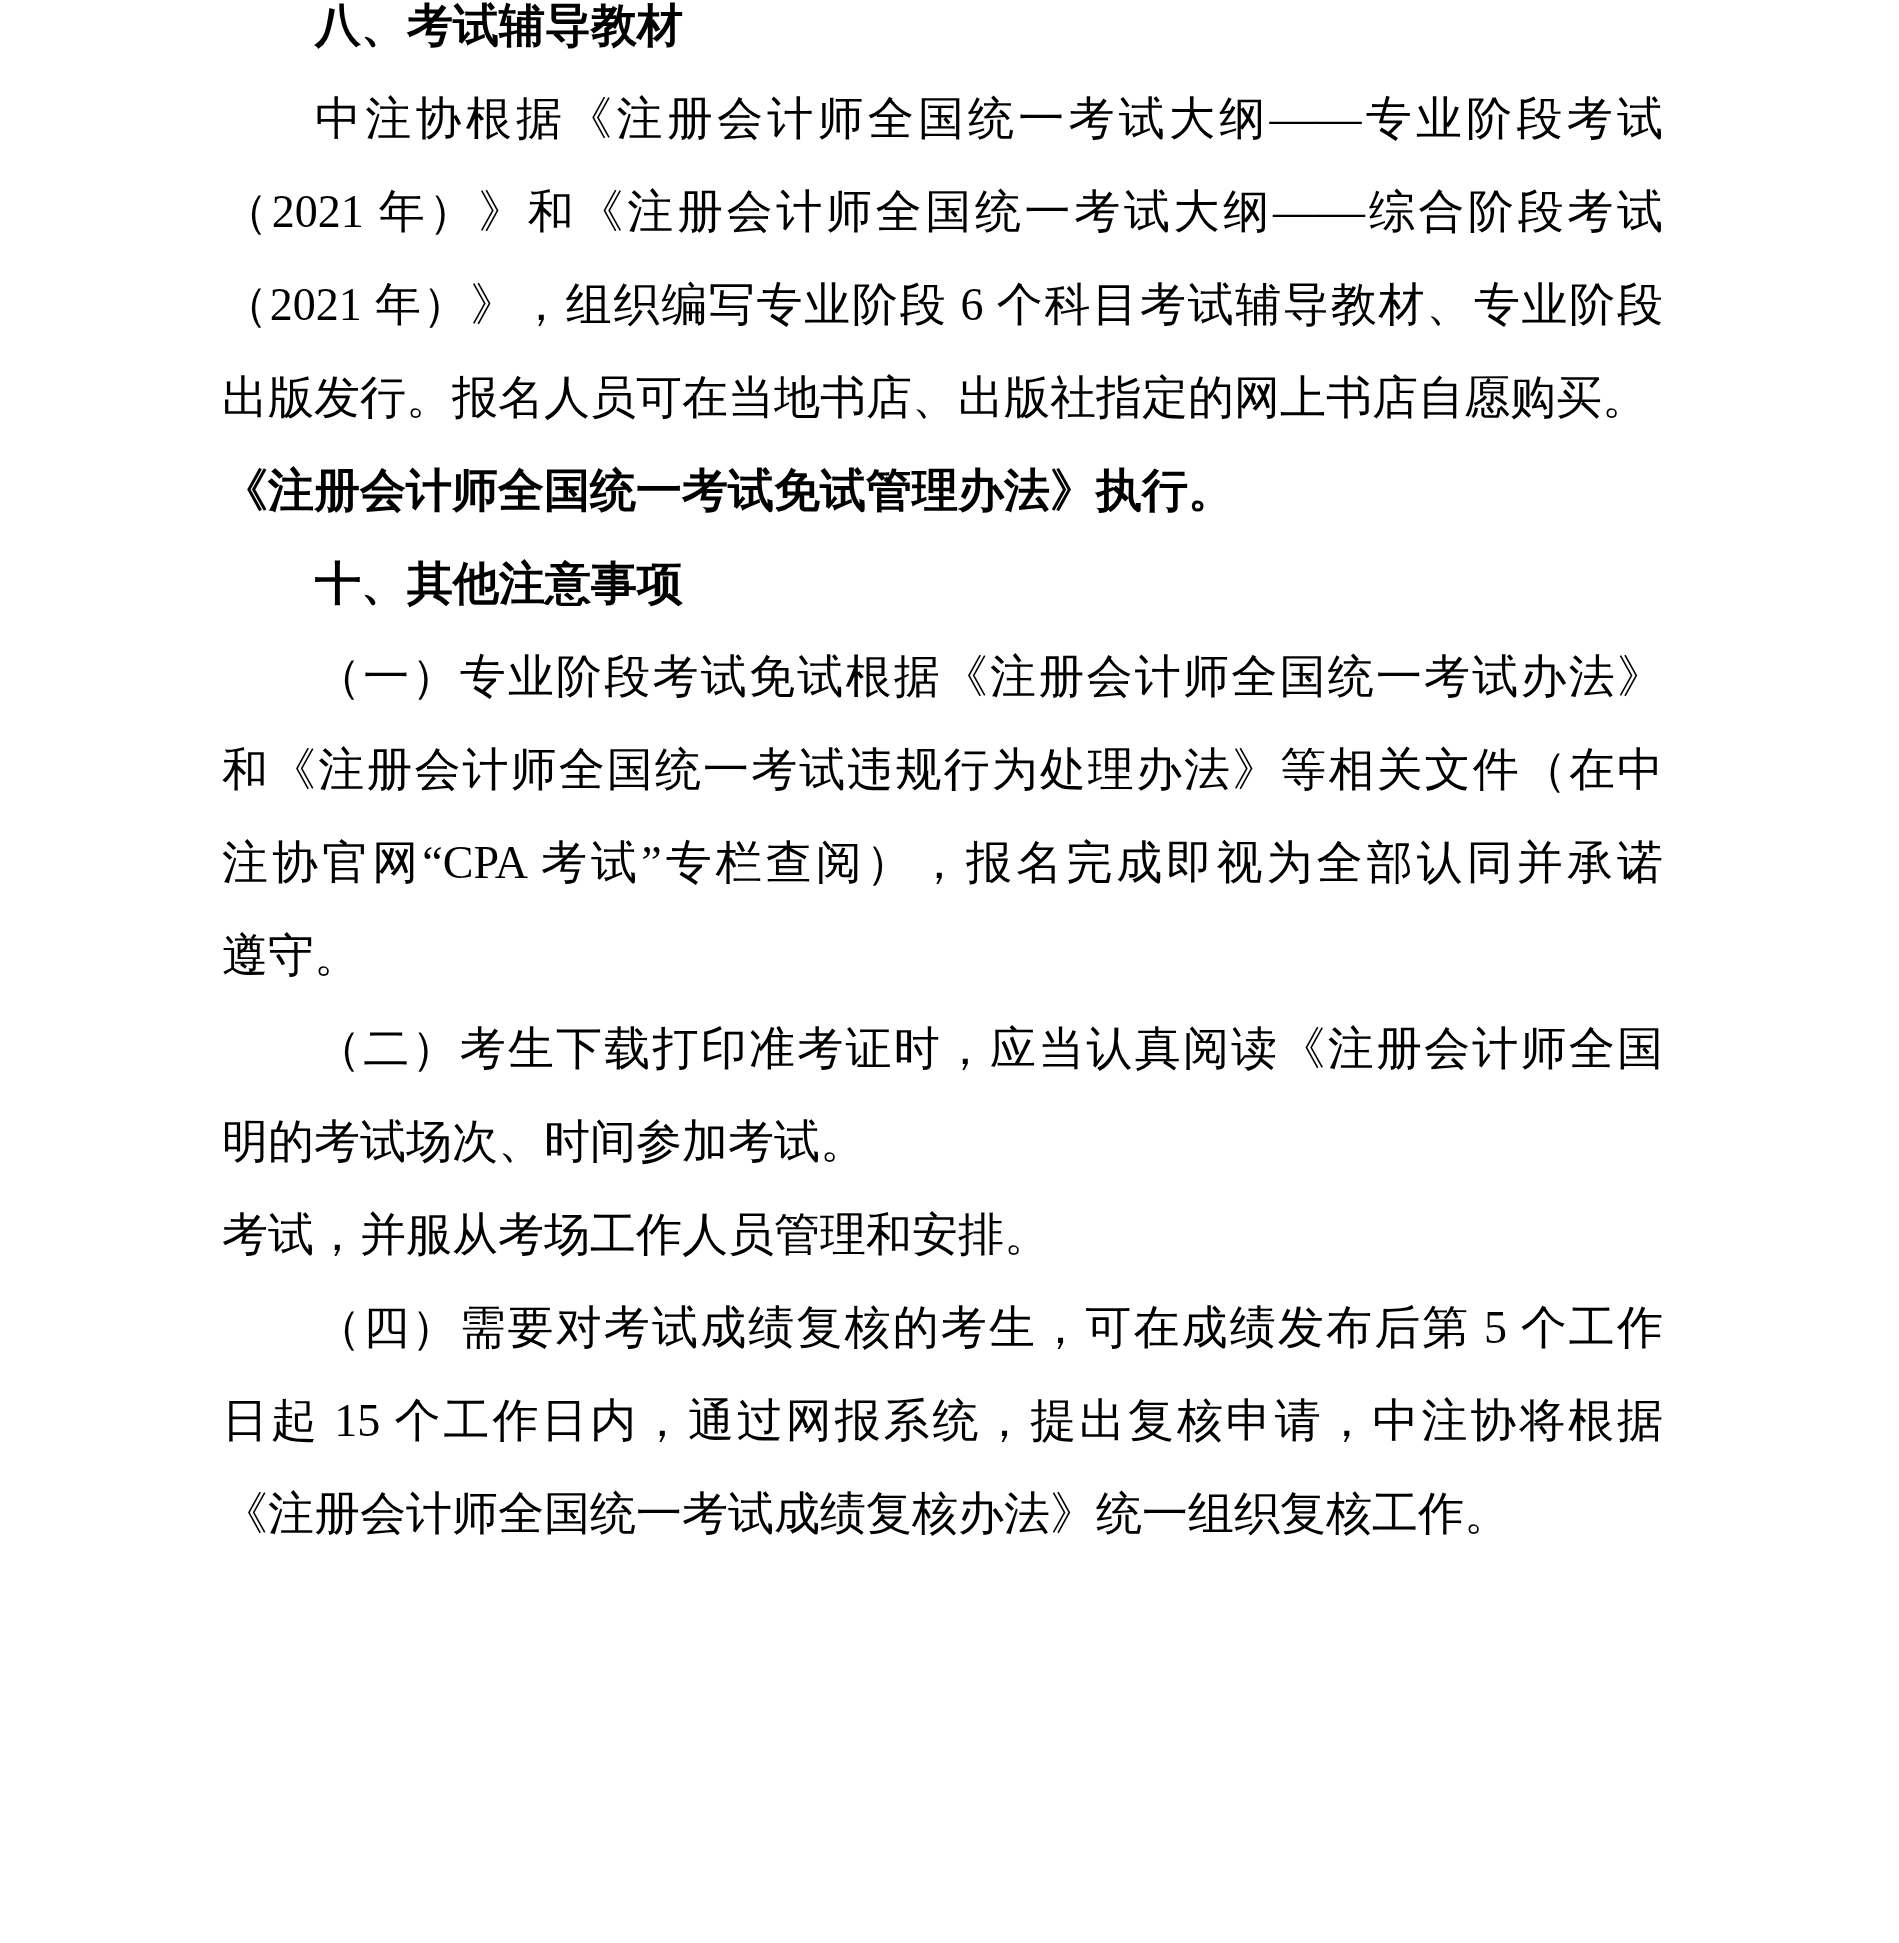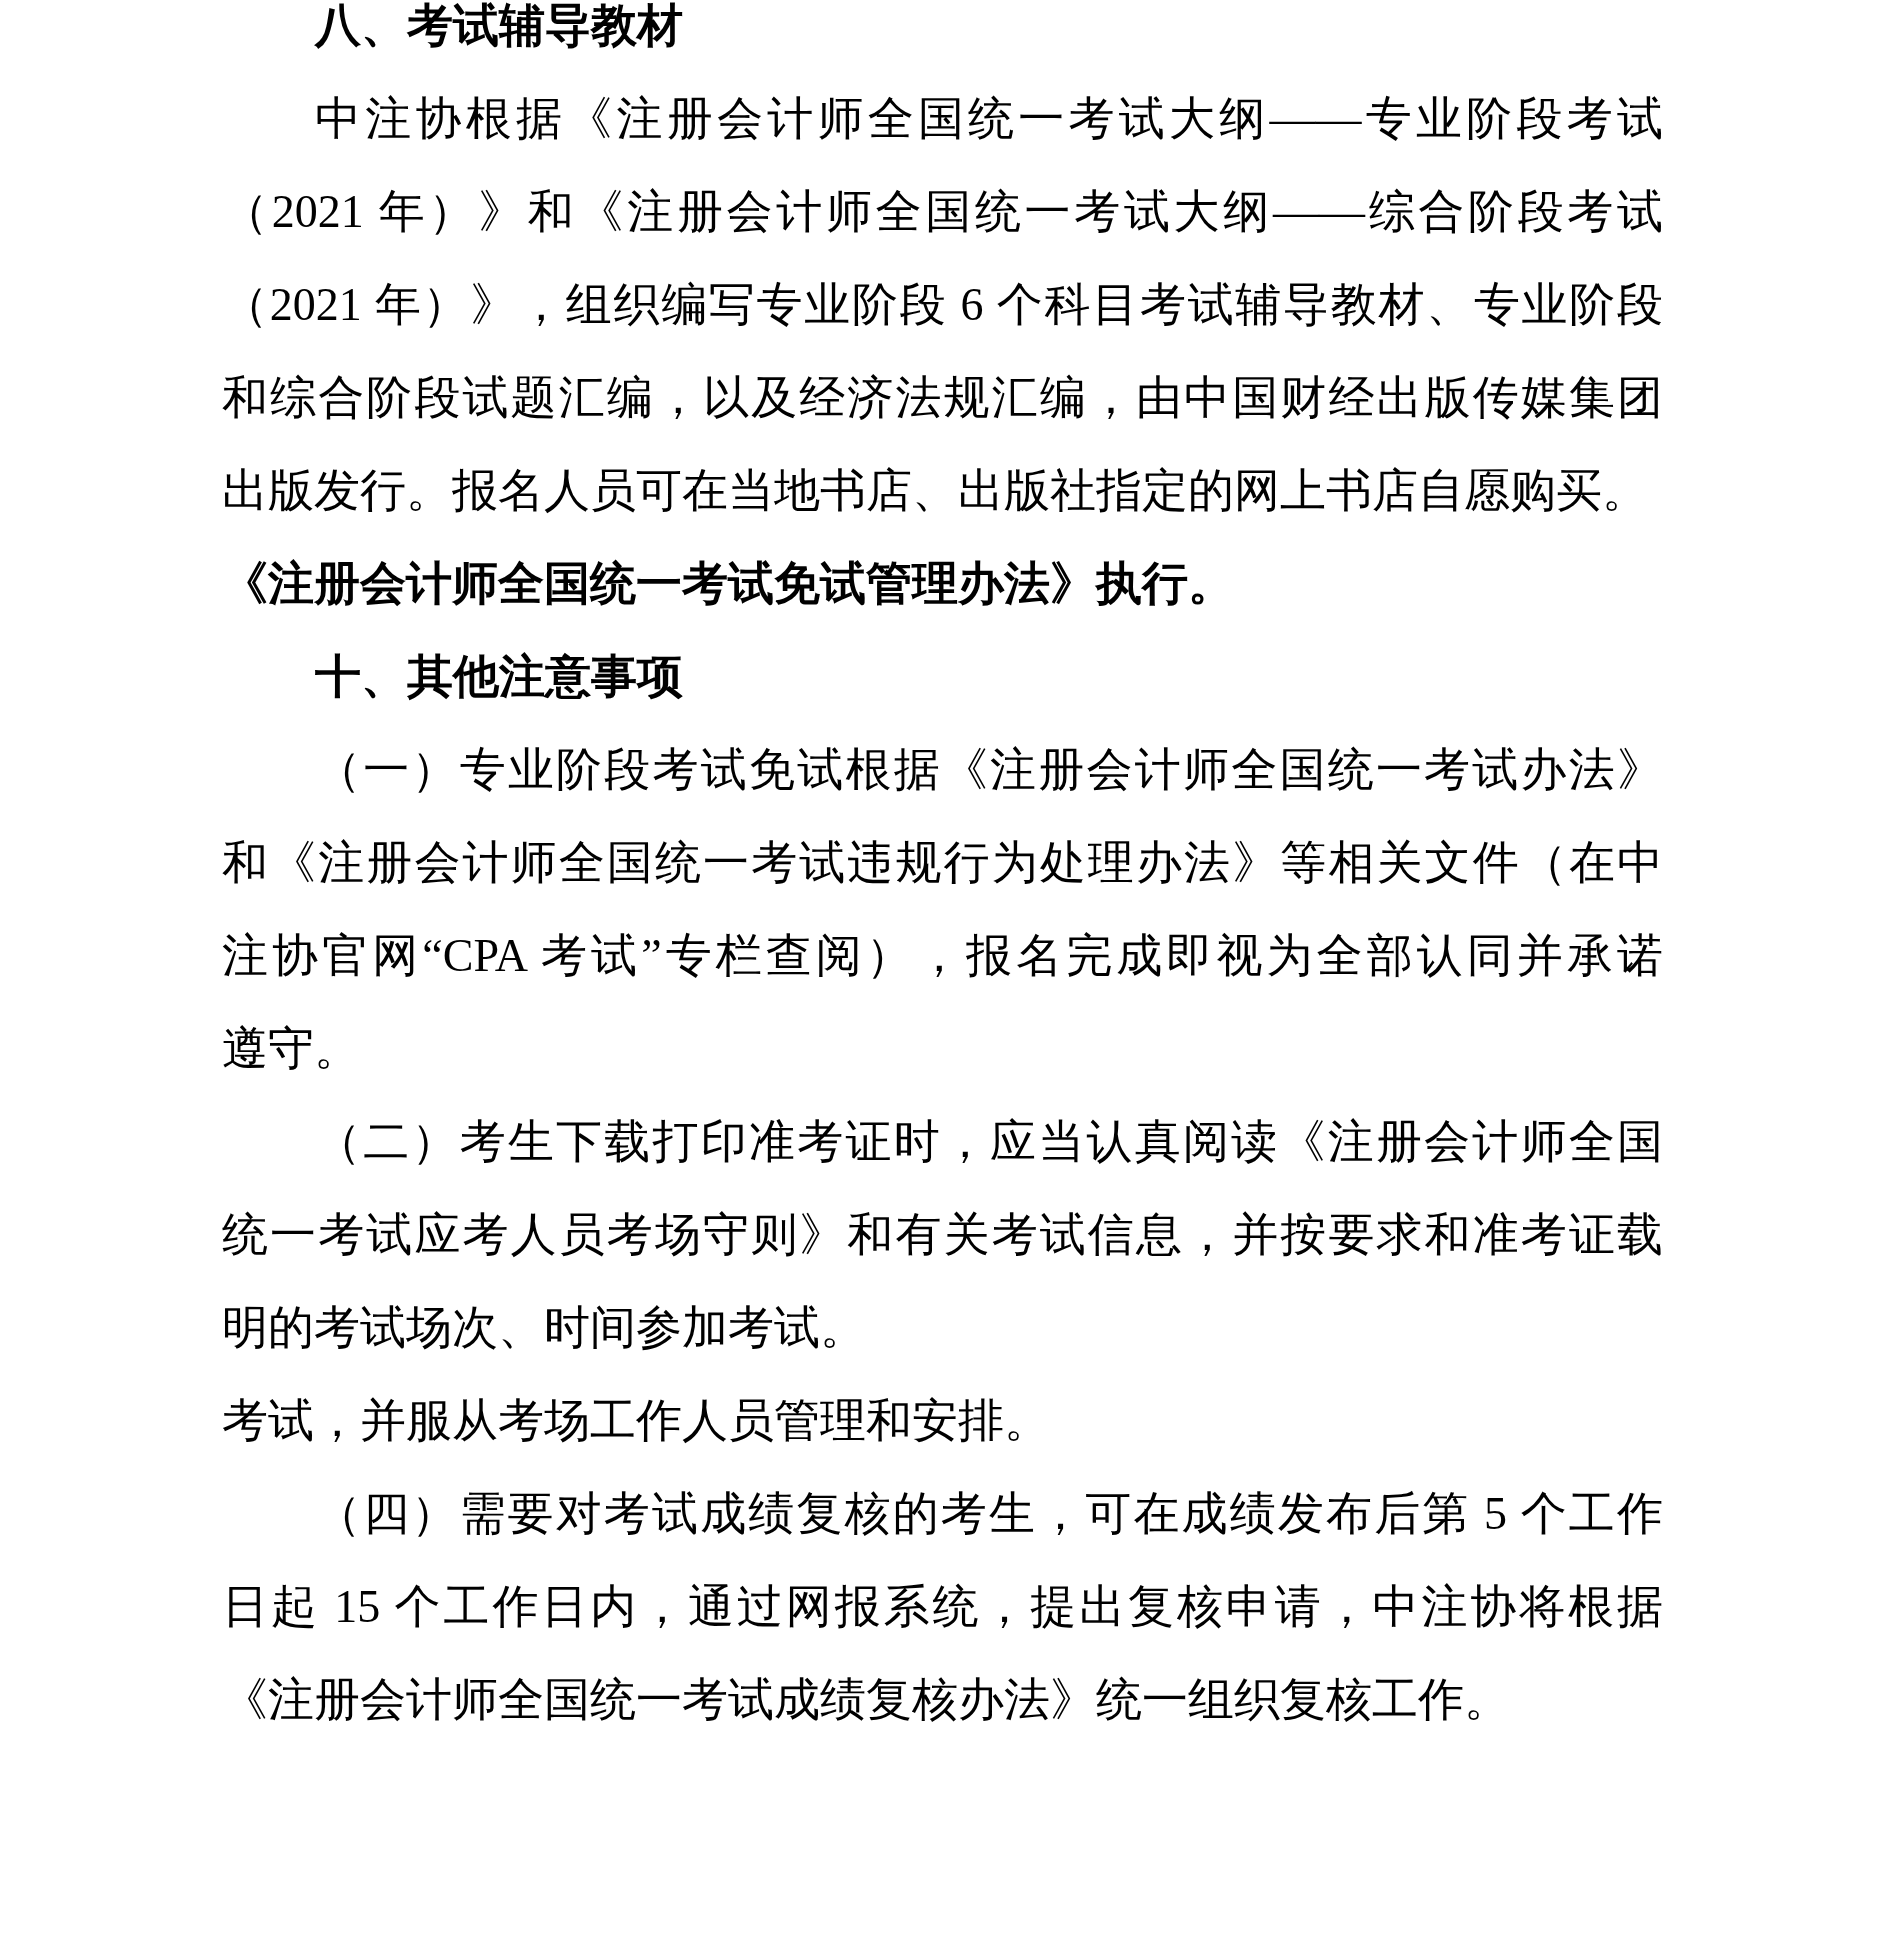--- a/index.html
+++ b/index.html
@@ -48,30 +48,28 @@
 </style>
 </head>
 <body>
 
 <div class="page">
   <div class="text-block">
     <div class="line bold indent">八、考试辅导教材</div>
     <div class="line indent jboth">中注协根据《注册会计师全国统一考试大纲——专业阶段考试</div>
     <div class="line jboth">（2021 年）》和《注册会计师全国统一考试大纲——综合阶段考试</div>
     <div class="line jboth">（2021 年）》，组织编写专业阶段 6 个科目考试辅导教材、专业阶段</div>
-    <div class="line jboth">和综合阶段试题汇编，以及经济法规汇编，由中国财经出版传媒集团</div>
     <div class="line">出版发行。报名人员可在当地书店、出版社指定的网上书店自愿购买。</div>
     <div class="line bold">《注册会计师全国统一考试免试管理办法》执行。</div>
     <div class="line bold indent">十、其他注意事项</div>
     <div class="line indent jboth">（一）专业阶段考试免试根据《注册会计师全国统一考试办法》</div>
     <div class="line jboth">和《注册会计师全国统一考试违规行为处理办法》等相关文件（在中</div>
     <div class="line jboth">注协官网“CPA 考试”专栏查阅），报名完成即视为全部认同并承诺</div>
     <div class="line">遵守。</div>
     <div class="line indent jboth">（二）考生下载打印准考证时，应当认真阅读《注册会计师全国</div>
-    <div class="line jboth">统一考试应考人员考场守则》和有关考试信息，并按要求和准考证载</div>
     <div class="line">明的考试场次、时间参加考试。</div>
     <div class="line">考试，并服从考场工作人员管理和安排。</div>
     <div class="line indent jboth">（四）需要对考试成绩复核的考生，可在成绩发布后第 5 个工作</div>
     <div class="line jboth">日起 15 个工作日内，通过网报系统，提出复核申请，中注协将根据</div>
     <div class="line">《注册会计师全国统一考试成绩复核办法》统一组织复核工作。</div>
   </div>
 </div>
 
 
 </body></html>

